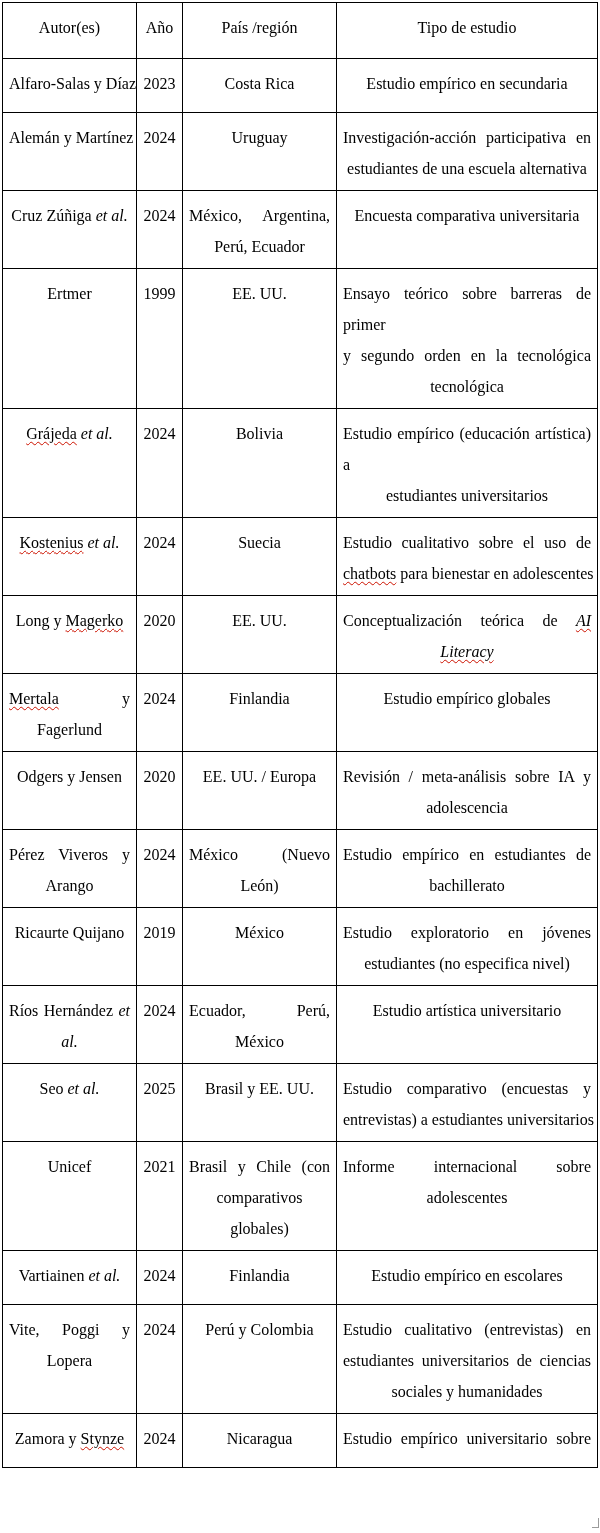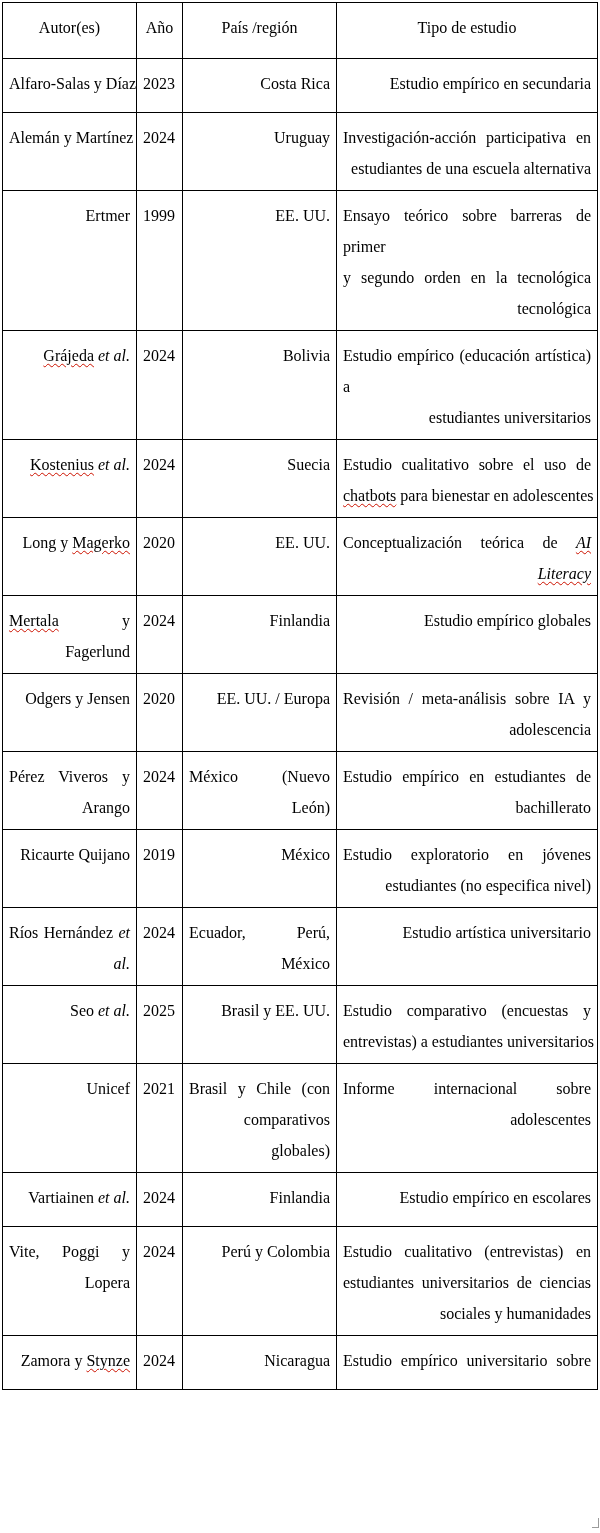--- a/index.html
+++ b/index.html
@@ -14,23 +14,23 @@
   }
   th,td{
     border:1.5px solid #000;
     vertical-align:top;
     padding:9px 6px 6px 6px;
     font-weight:normal;
     line-height:31px;
   }
   th{text-align:center;height:40px;margin-top:8px;}
   td{height:38px;}
-  td.year{}
+  td.year{text-align:center;}
   .ln{text-align:justify;}
-  .ln:not(.fill){white-space:nowrap;text-align:right;}
+  .ln:not(.fill){white-space:nowrap;text-align:center;}
   .ln.fill{text-align-last:justify;}
   .it{font-style:italic;}
   .sq{
     text-decoration:underline;
     text-decoration-style:wavy;
     text-decoration-color:var(--sq-color,#cc1100);
     text-decoration-thickness:1px;
     text-underline-offset:2px;
   }
   .resize-handle{
@@ -78,20 +78,33 @@
           <td>
             <div class="ln"><span>Uruguay</span></div>
           </td>
           <td>
             <div class="ln fill"><span>Investigación-acción participativa en</span></div>
             <div class="ln"><span>estudiantes de una escuela alternativa</span></div>
           </td>
         </tr>
         <tr>
           <td>
+            <div class="ln"><span>Cruz Zúñiga </span><span class="it">et al.</span></div>
+          </td>
+          <td class="year">2024</td>
+          <td>
+            <div class="ln fill"><span>México, Argentina,</span></div>
+            <div class="ln"><span>Perú, Ecuador</span></div>
+          </td>
+          <td>
+            <div class="ln"><span>Encuesta comparativa universitaria</span></div>
+          </td>
+        </tr>
+        <tr>
+          <td>
             <div class="ln"><span>Ertmer</span></div>
           </td>
           <td class="year">1999</td>
           <td>
             <div class="ln"><span>EE. UU.</span></div>
           </td>
           <td>
             <div class="ln fill"><span>Ensayo teórico sobre barreras de primer</span></div>
             <div class="ln fill"><span>y segundo orden en la tecnológica</span></div>
             <div class="ln"><span>tecnológica</span></div>

